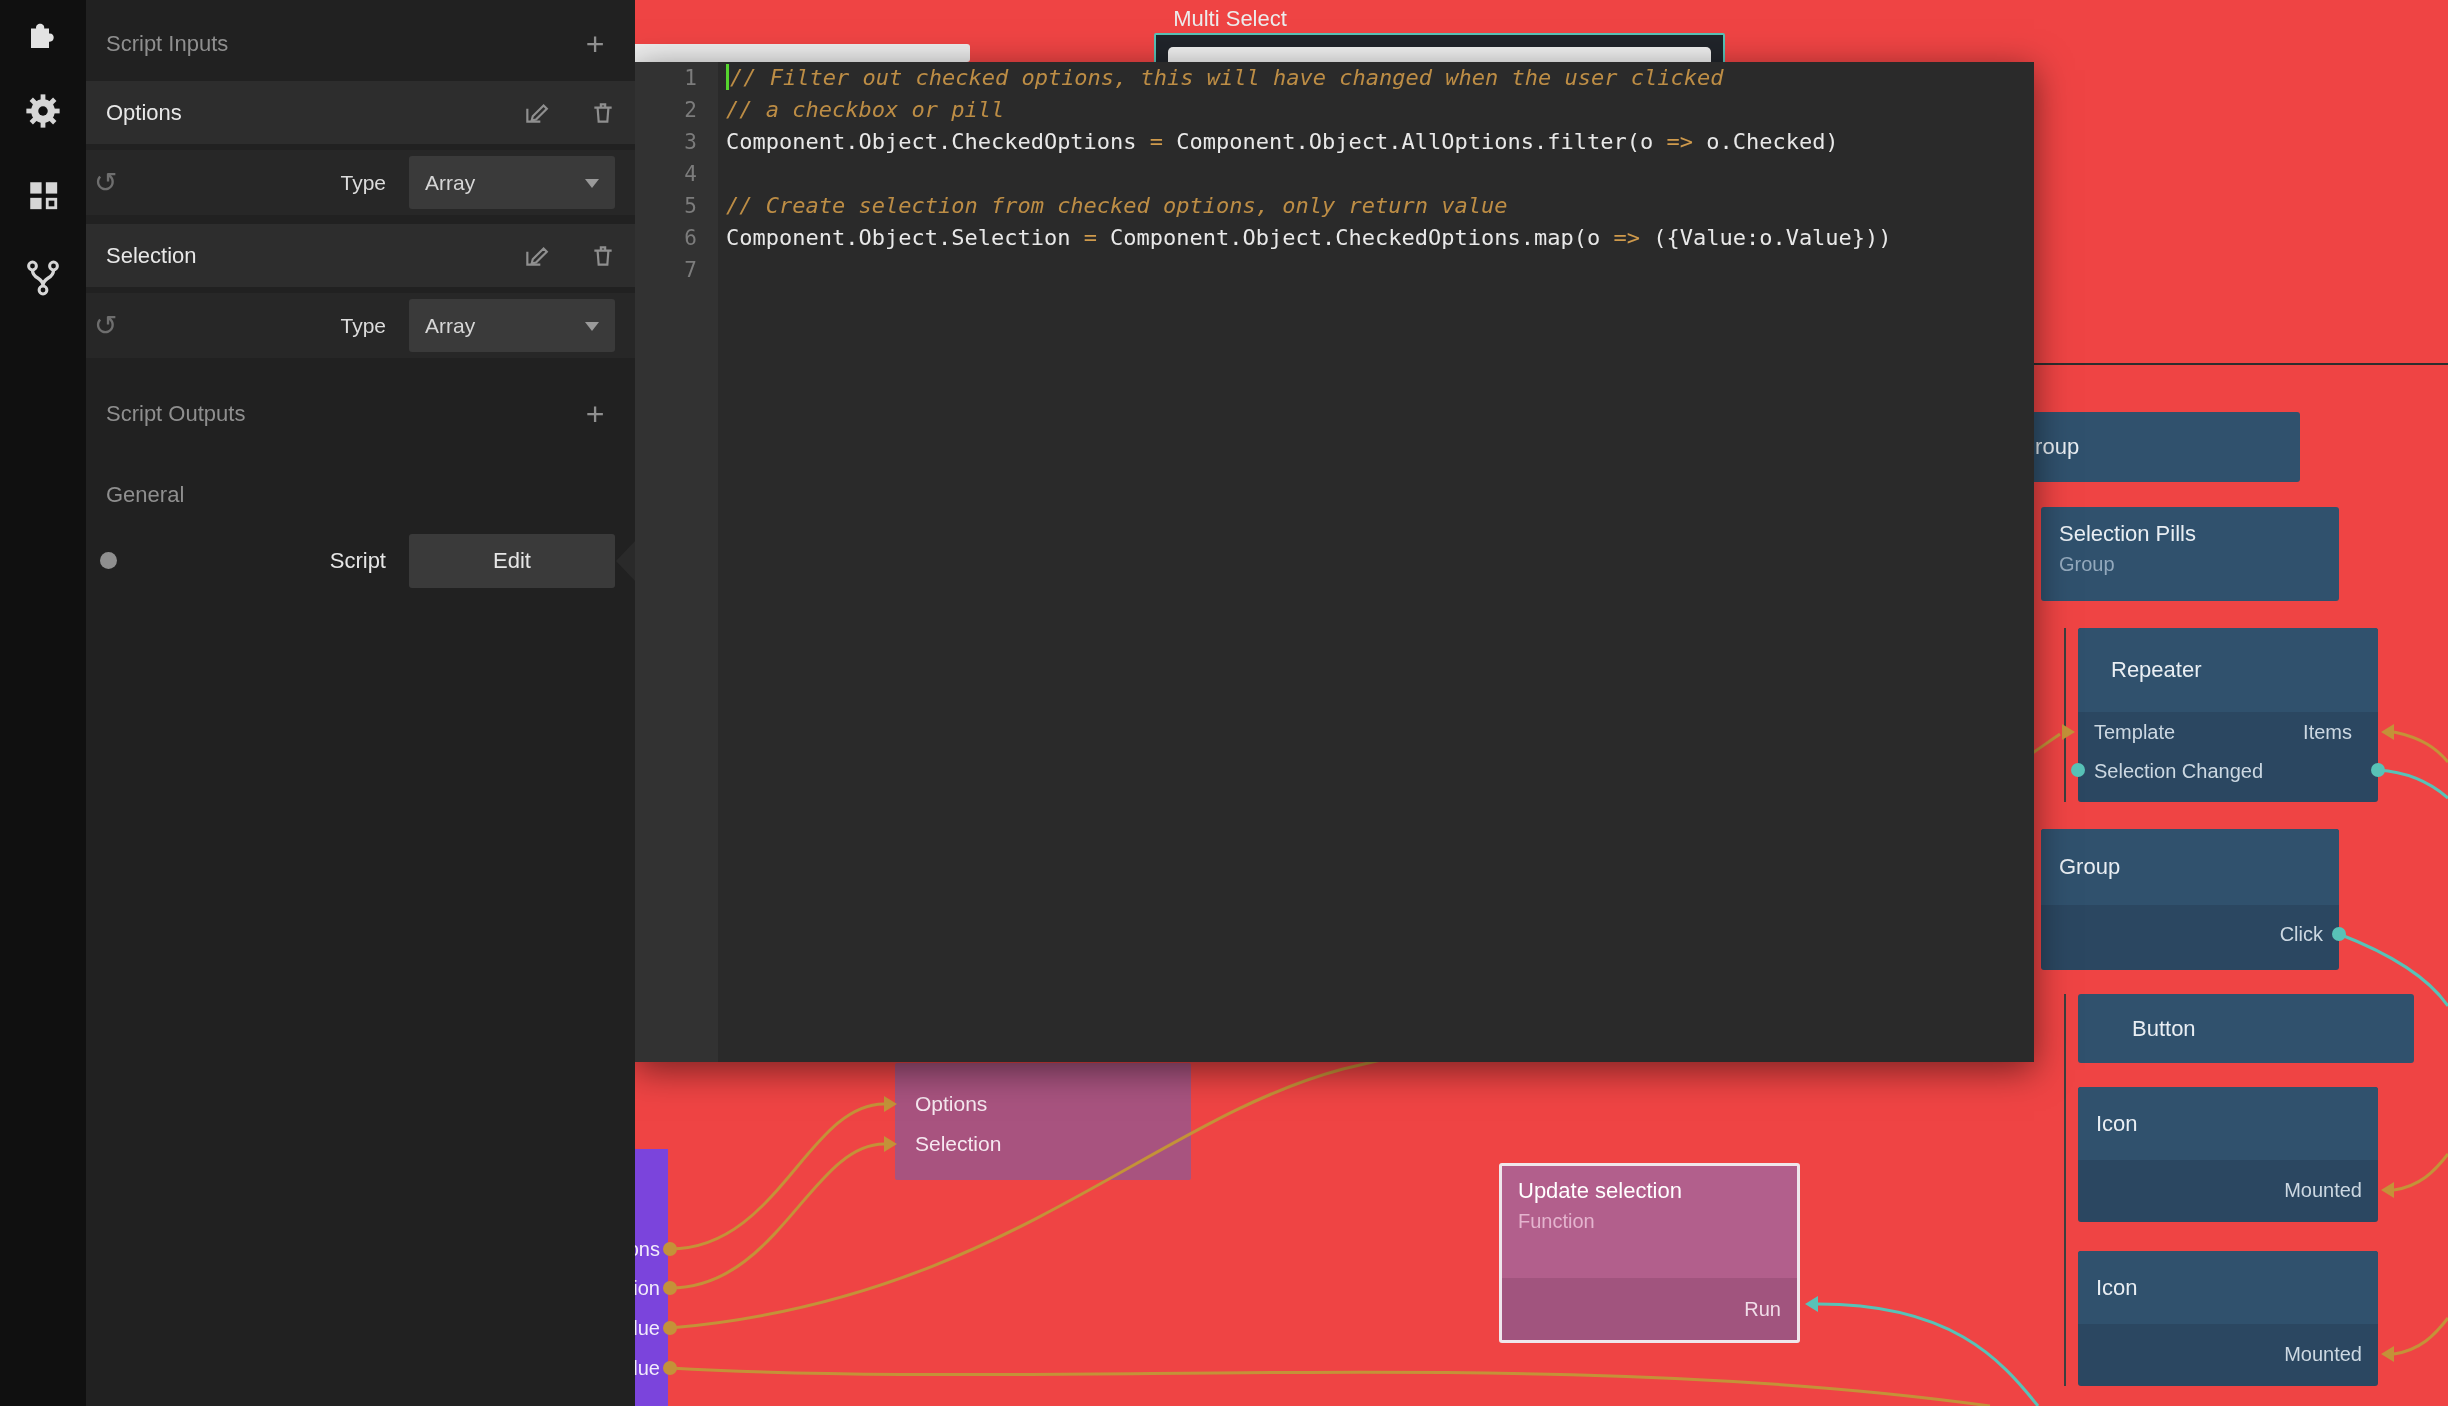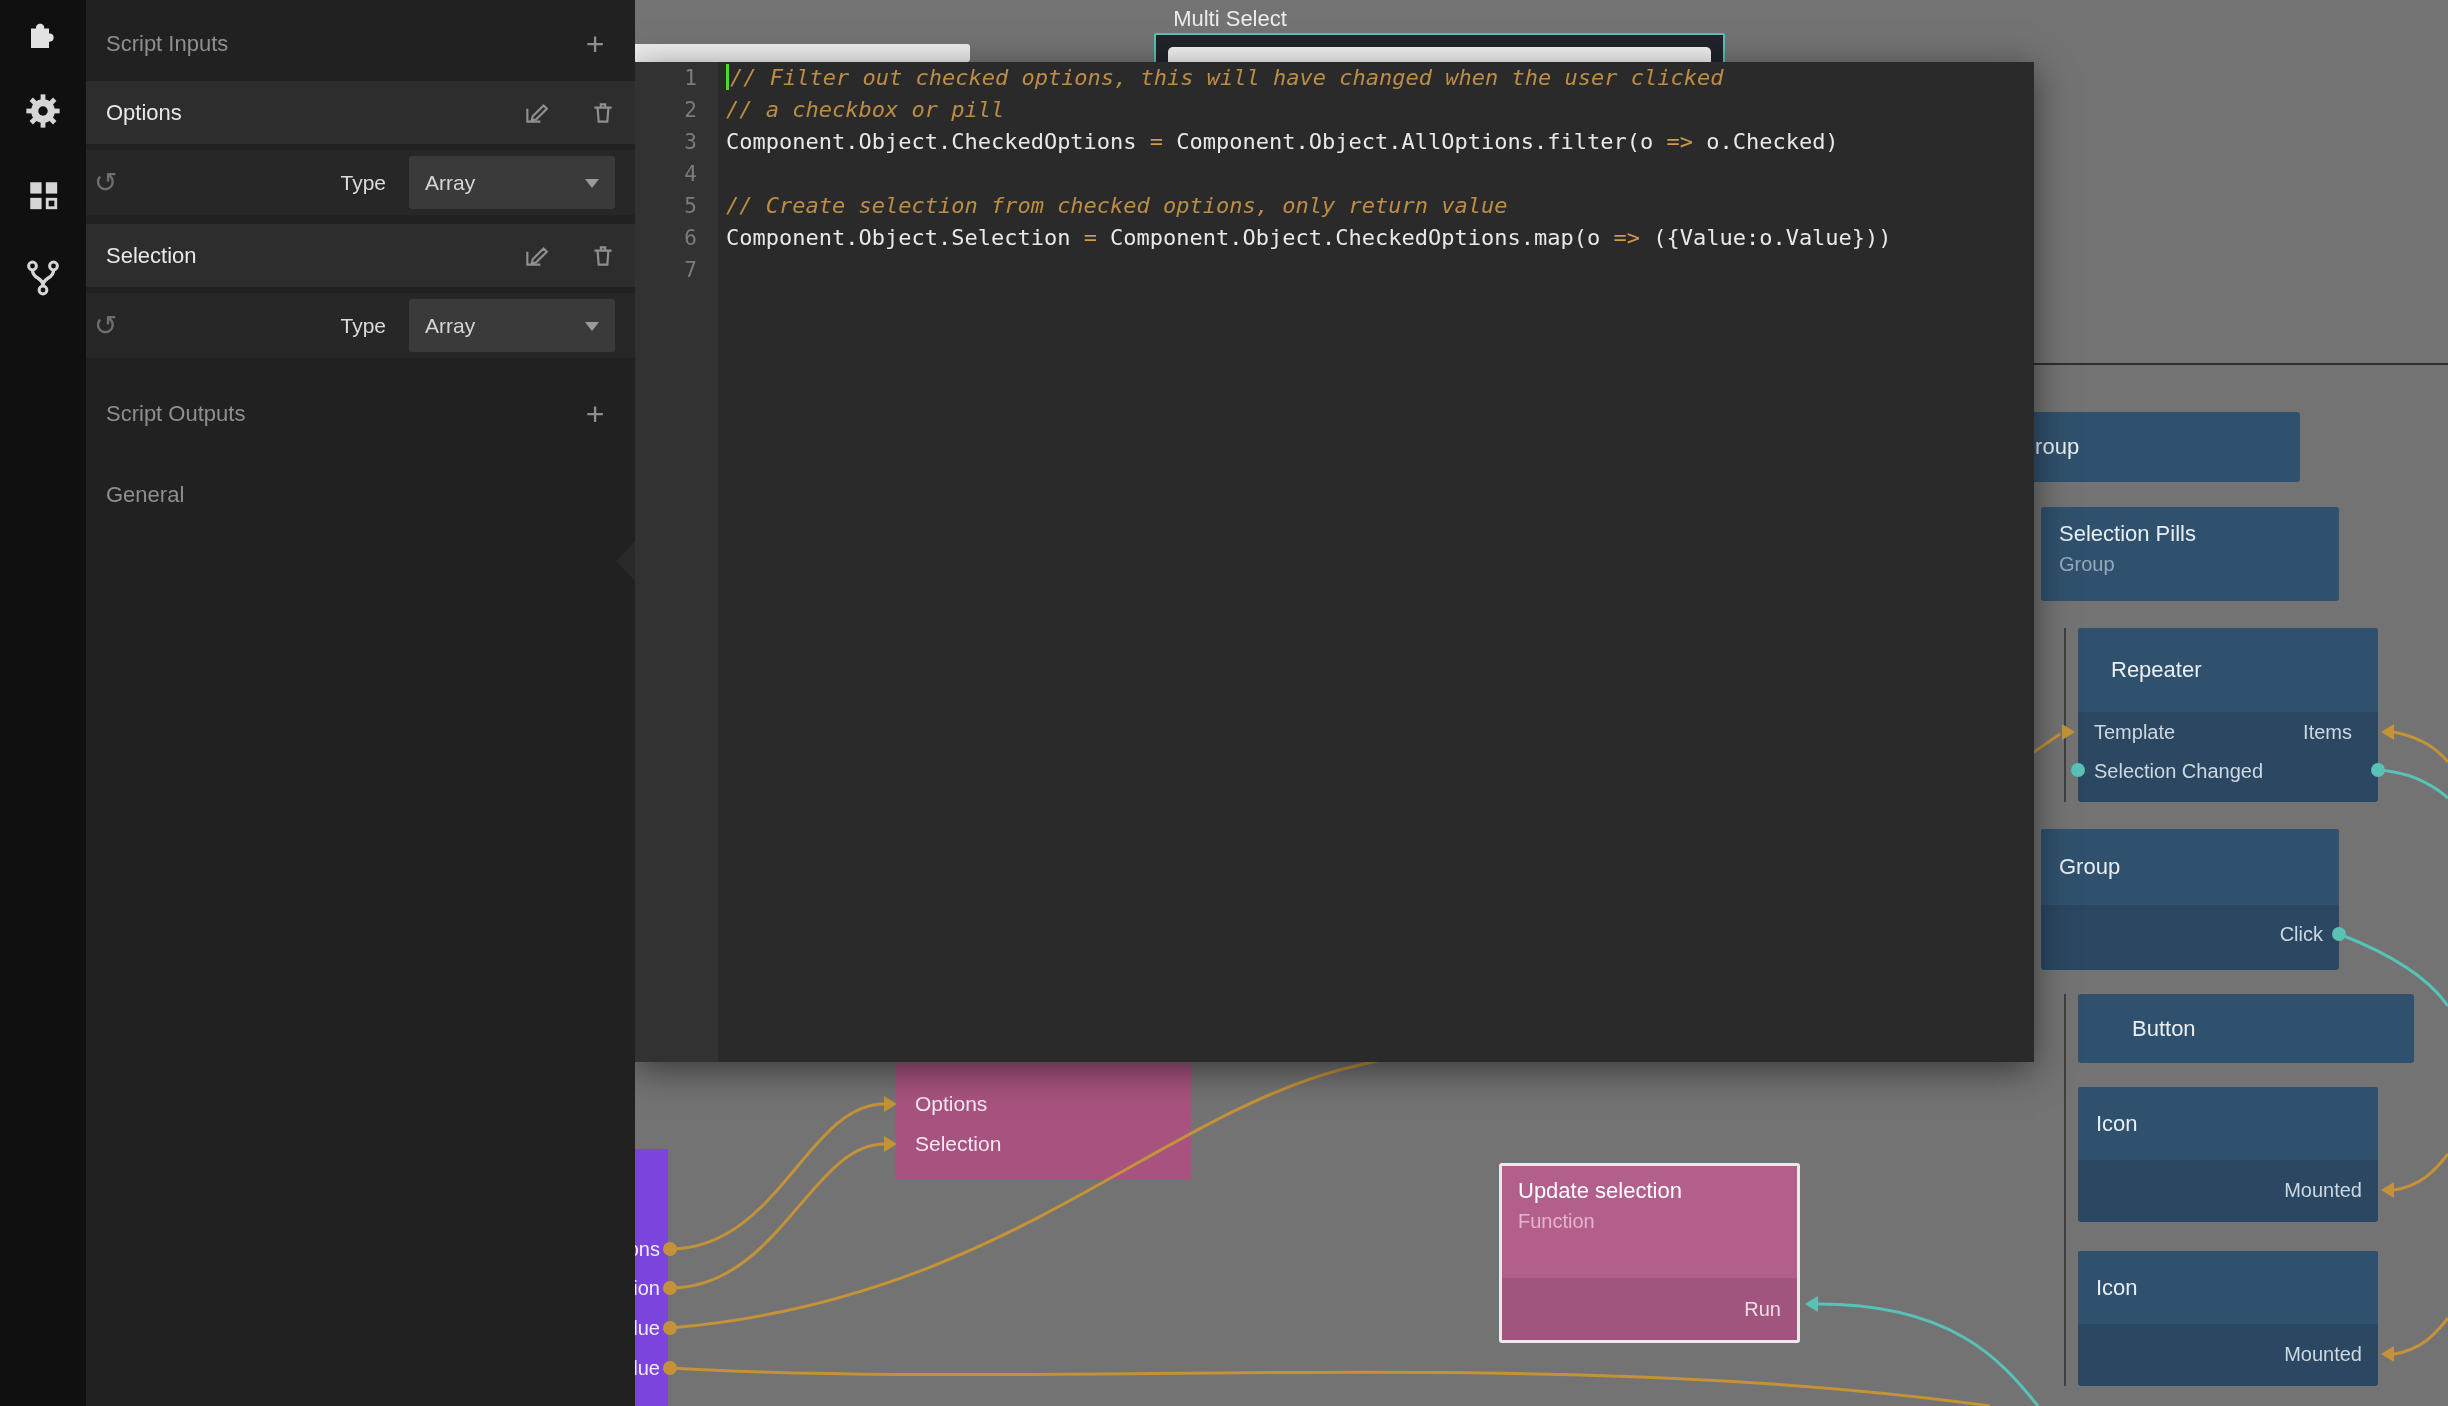--- a/index.html
+++ b/index.html
@@ -1,16 +1,16 @@
 <!DOCTYPE html>
 <html><head>
 <meta charset="utf-8">
 <style>
   html,body{margin:0;padding:0;background:#141414;}
-  #root{position:relative;width:2448px;height:1406px;overflow:hidden;background:#737373;
+  #root{position:relative;width:2448px;height:1406px;overflow:hidden;background:#ef4444;
         font-family:"Liberation Sans",sans-serif;-webkit-font-smoothing:antialiased;}
 
   
   .abar{position:absolute;left:0;top:0;width:86px;height:100%;background:#101010;z-index:30;}
   .abar .aicon{position:absolute;left:23px;width:40px;height:40px;display:flex;align-items:center;justify-content:center;cursor:pointer;}
 
   
   .panel{position:absolute;left:86px;top:0;width:549px;height:100%;background:#212121;z-index:20;color:#e6e6e6;}
   .prow{position:absolute;left:0;width:100%;}
   .sec-label{position:absolute;left:20px;top:0;height:100%;display:flex;align-items:center;color:#8f8f8f;font-size:22px;}
@@ -250,20 +250,25 @@
 
     <div class="prow" style="top:384px;height:60px;">
       <div class="sec-label">Script Outputs</div>
       <div class="plusbtn">+</div>
     </div>
 
     <div class="prow" style="top:465px;height:60px;">
       <div class="sec-label">General</div>
     </div>
 
+    <div class="prow" style="top:529px;height:64px;">
+      <div class="graydot"></div>
+      <div class="rlabel" style="color:#e6e6e6;font-size:22px;">Script</div>
+      <div class="editbtn">Edit</div>
+    </div>
   </div>
 
   <div class="abar">
     <div class="aicon" style="top:16px;">
       <svg viewBox="0 0 24 24" width="36" height="36">
         <path d="M4 7 h3.4 c-0.6 -4.2 6 -4.2 5.4 0 H16 v3.4 c4.2 -0.6 4.2 6 0 5.4 V20 H4 z" fill="#e2e2e2"></path>
       </svg>
     </div>
     <div class="aicon" style="top:91px;">
       <svg viewBox="0 0 24 24" width="38" height="38">

